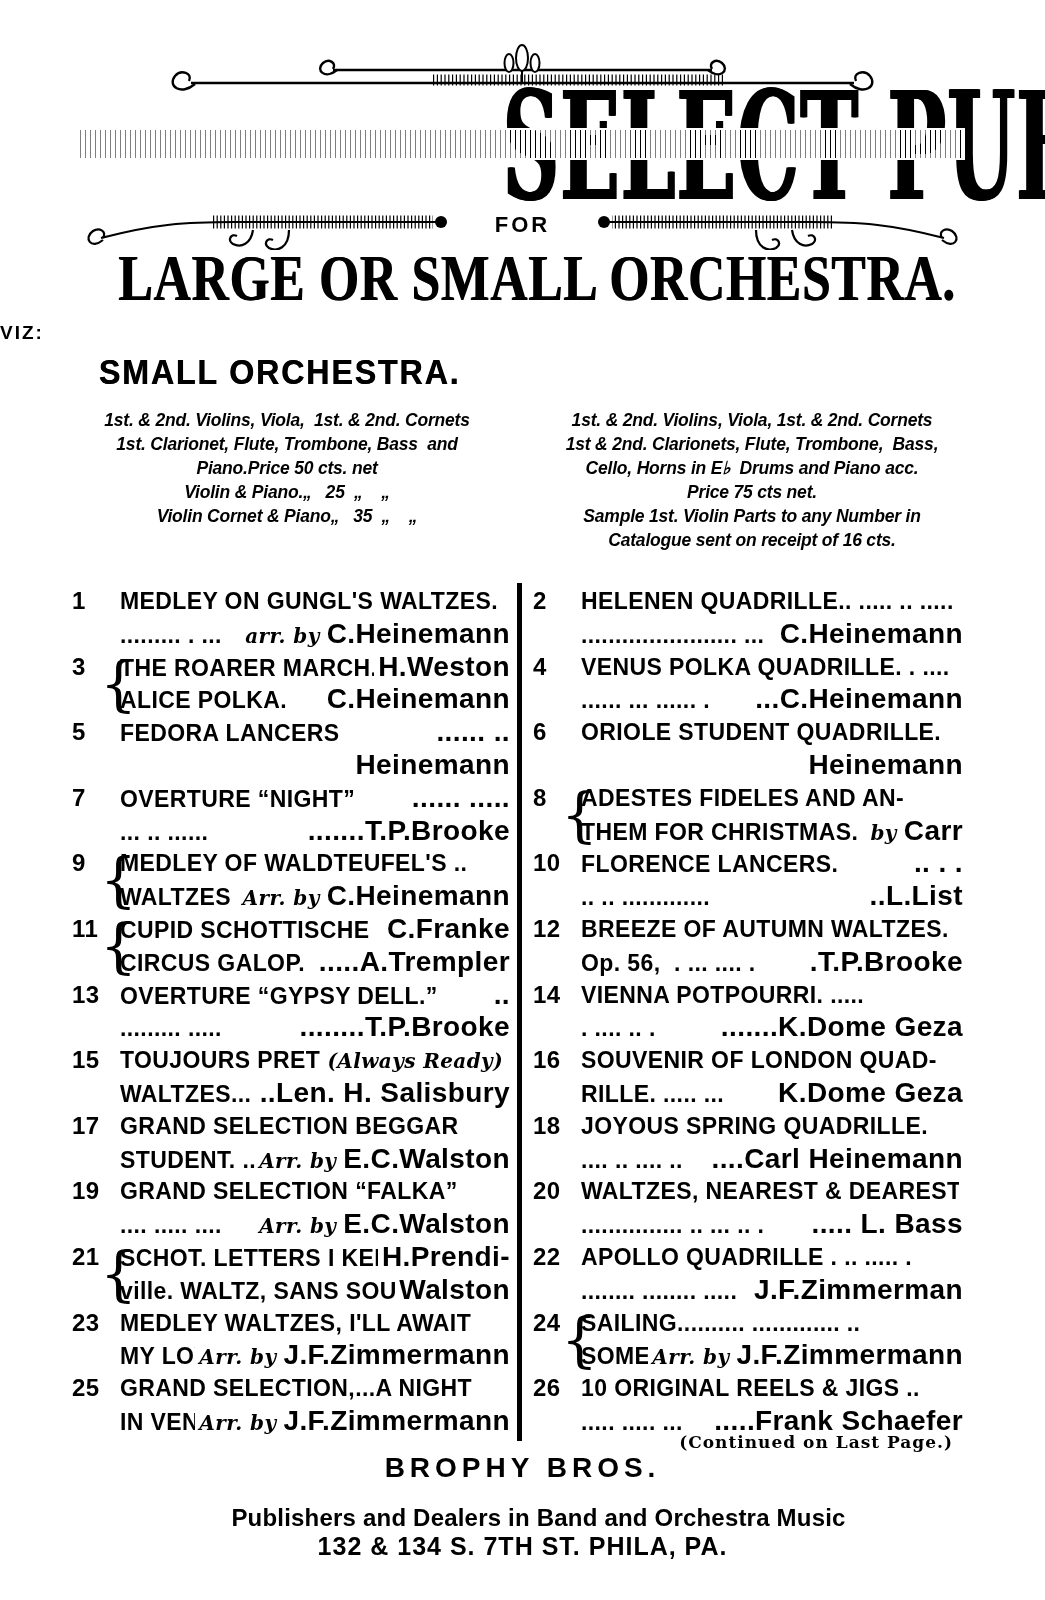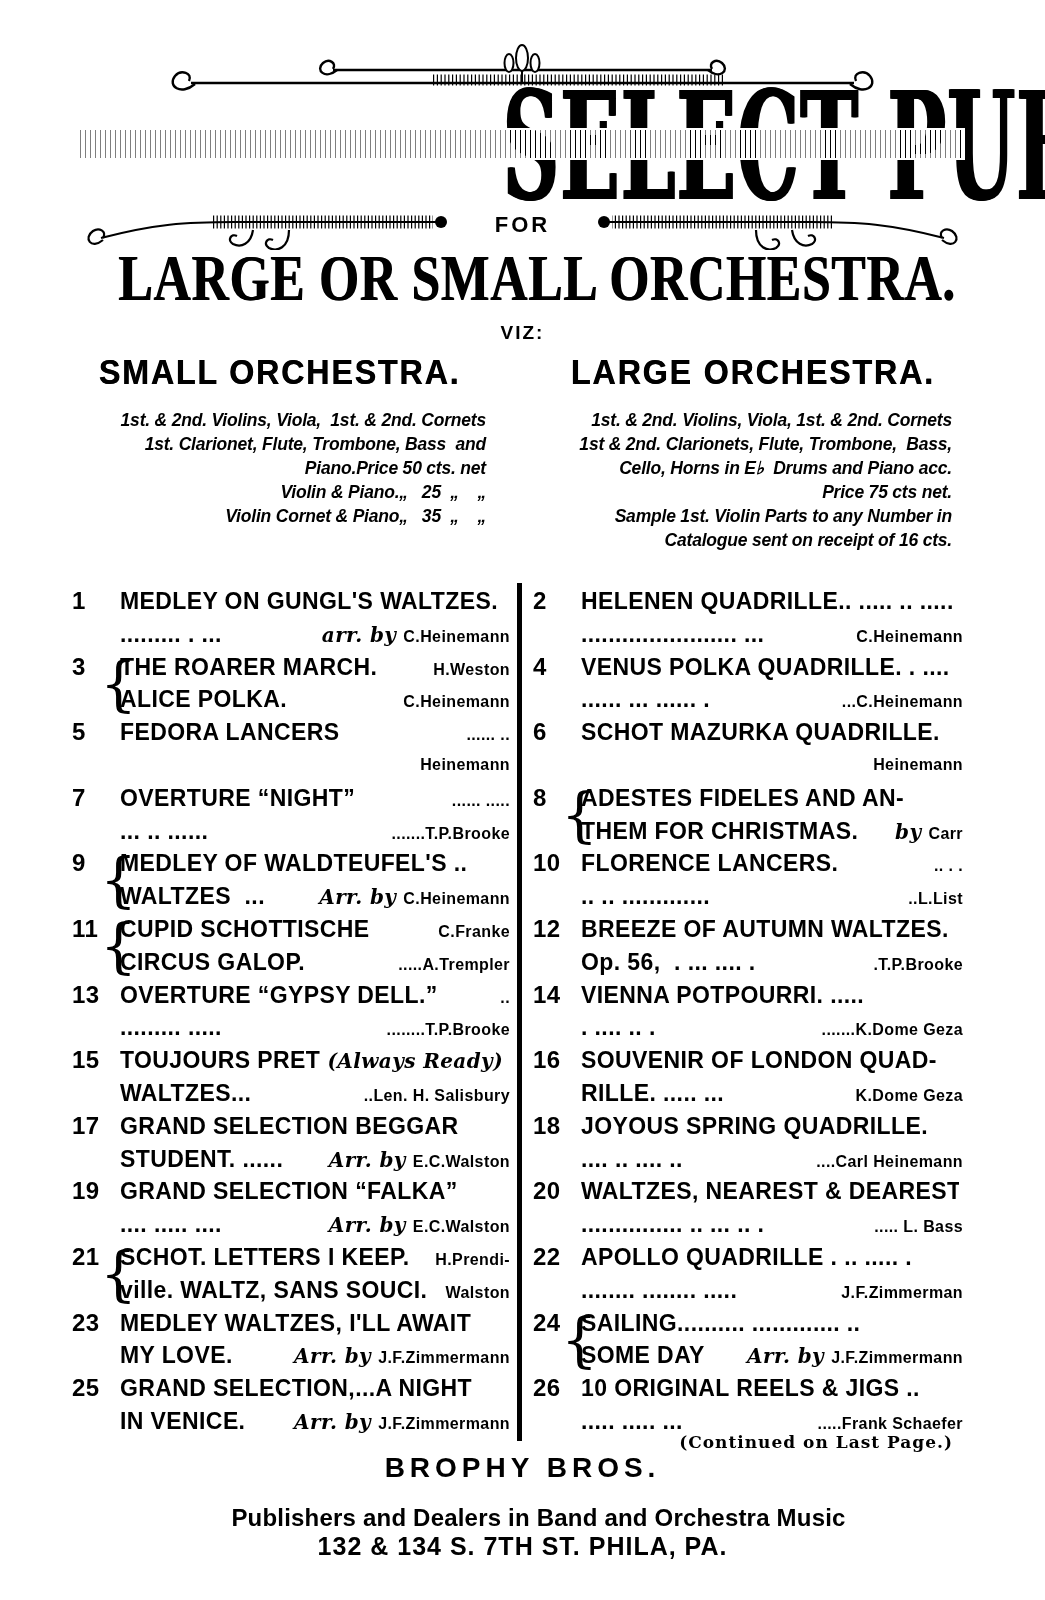--- a/index.html
+++ b/index.html
@@ -19,54 +19,54 @@
               line-height:120px;transform:scaleX(0.52) scaleY(1.0);transform-origin:50% 40%;
               letter-spacing:2px;text-shadow:2px 0 0 #000,-2px 0 0 #000;}
   .title-hatch{position:absolute;left:80px;right:80px;top:128px;height:28px;
                background:repeating-linear-gradient(90deg,rgba(0,0,0,0.5) 0 1px,#ffffff 1px 5px);
                border-top:2px solid #fff;border-bottom:2px solid #fff;}
 
   .subtitle-wrap{position:absolute;left:0;top:246px;width:100%;text-align:center;white-space:nowrap;}
   .subtitle-text{display:inline-block;font-family:"Liberation Serif",serif;font-weight:bold;font-size:66px;
                  line-height:64px;transform:scaleX(0.78);transform-origin:50% 50%;letter-spacing:1px;
                  text-shadow:1px 0 0 #000;}
-  .viz{position:absolute;left:0;top:322px;width:100%;text-align:center;font-weight:bold;
+  .viz{position:absolute;left:0;top:322px;width:100%;text-align:left;font-weight:bold;
        font-size:19px;letter-spacing:2px;}
 
   
   .col-heading{position:absolute;top:352px;text-align:center;white-space:nowrap;}
   .col-heading span{display:inline-block;font-weight:bold;font-size:35px;letter-spacing:2px;
                     transform:scaleX(0.92);transform-origin:50% 50%;text-shadow:0.5px 0 0 #000;}
   .col-heading.small{left:70px;width:420px;text-decoration:underline;}
   .col-heading.large{left:545px;width:415px;}
 
   
   .desc{position:absolute;top:408px;font-family:"Liberation Sans",sans-serif;
         font-weight:bold;font-style:italic;font-size:17.5px;letter-spacing:-0.2px;line-height:24px;}
   .desc.small{left:88px;width:398px;}
   .desc.large{left:552px;width:400px;}
-  .drow{display:flex;justify-content:flex-end;white-space:pre;}
+  .drow{display:flex;justify-content:center;white-space:pre;}
   .dl{flex:0 1 auto;} .dr{flex:0 0 auto;}
 
   
   .divider{position:absolute;left:517px;top:583px;width:5px;height:858px;background:#000;}
   .catalog{position:absolute;top:585px;font-weight:bold;font-size:23px;letter-spacing:0.4px;}
   .catalog.left{left:70px;width:440px;}
   .catalog.right{left:531px;width:432px;}
   .item{display:flex;align-items:flex-start;position:relative;}
   .num{width:48px;flex:none;padding-left:2px;font-size:24px;line-height:32.8px;}
   .brace{position:absolute;left:30px;top:-1px;width:18px;font-family:"DejaVu Serif",serif;
          font-weight:normal;font-size:58px;line-height:64px;transform:scaleY(1.04);transform-origin:top left;}
   .rows{flex:1;min-width:0;}
   .row{display:flex;align-items:baseline;white-space:pre;height:32.8px;line-height:32.8px;}
   .seg-l{flex:0 1 auto;overflow:hidden;}
   .sp{flex:1 0 4px;}
   .seg-i{font-family:"DejaVu Serif",serif;font-style:italic;font-weight:bold;font-size:20px;
          padding-right:7px;flex:0 0 auto;}
-  .seg-r{flex:0 0 auto;font-size:16px;}
+  .seg-r{flex:0 0 auto;font-size:28px;}
 
   
   .continued{position:absolute;right:92px;top:1432px;font-family:"DejaVu Serif",serif;
              font-weight:bold;font-size:17px;letter-spacing:1px;}
   .company{position:absolute;left:0;top:1452px;width:100%;text-align:center;
            font-weight:bold;font-size:28px;letter-spacing:5px;}
   .tagline{position:absolute;left:0;top:1504px;width:100%;text-align:center;
            font-weight:bold;font-size:24px;letter-spacing:0.2px;padding-left:16px;}
   .address{position:absolute;left:0;top:1532px;width:100%;text-align:center;
            font-weight:bold;font-size:25px;letter-spacing:1px;}
@@ -125,23 +125,20 @@
   </div>
 
   <div class="subtitle-wrap">
     <span class="subtitle-text">LARGE OR SMALL ORCHESTRA.</span>
   </div>
   <div class="viz">VIZ:</div>
 
   <div class="col-heading small">
     <span>SMALL ORCHESTRA.</span>
   </div>
-  <div class="col-heading large">
-    <span>LARGE ORCHESTRA.</span>
-  </div>
 
   <div class="desc small" id="desc-small">
       <div class="drow"><span class="dl">1st. &amp; 2nd. Violins, Viola,  1st. &amp; 2nd. Cornets</span></div>
       <div class="drow"><span class="dl">1st. Clarionet, Flute, Trombone, Bass  and</span></div>
       <div class="drow"><span class="dl">Piano.</span><span class="dr">Price 50 cts. net</span></div>
       <div class="drow"><span class="dl">Violin &amp; Piano.</span><span class="dr">„   25  „    „</span></div>
       <div class="drow"><span class="dl">Violin Cornet &amp; Piano</span><span class="dr">„   35  „    „</span></div>
     </div>
   <div class="desc large" id="desc-large">
       <div class="drow"><span class="dl">1st. &amp; 2nd. Violins, Viola, 1st. &amp; 2nd. Cornets</span></div>
@@ -262,21 +259,21 @@
       <div class="item">
         <span class="num">4</span>
         <div class="rows">
           <div class="row"><span class="seg-l">VENUS POLKA QUADRILLE. . ....</span><span class="sp"></span></div>
           <div class="row"><span class="seg-l">...... ... ...... .</span><span class="sp"></span><span class="seg-r">...C.Heinemann</span></div>
         </div>
       </div>
       <div class="item">
         <span class="num">6</span>
         <div class="rows">
-          <div class="row"><span class="seg-l">SCHOT MAZURKA QUADRILLE.</span><span class="sp"></span></div>
+          <div class="row"><span class="seg-l">ORIOLE STUDENT QUADRILLE.</span><span class="sp"></span></div>
           <div class="row"><span class="seg-l"></span><span class="sp"></span><span class="seg-r">Heinemann</span></div>
         </div>
       </div>
       <div class="item">
         <span class="num">8</span>
         <span class="brace">{</span>
         <div class="rows">
           <div class="row"><span class="seg-l">ADESTES FIDELES AND AN-</span><span class="sp"></span></div>
           <div class="row"><span class="seg-l">THEM FOR CHRISTMAS.</span><span class="sp"></span><span class="seg-i">by</span><span class="seg-r">Carr</span></div>
         </div>

